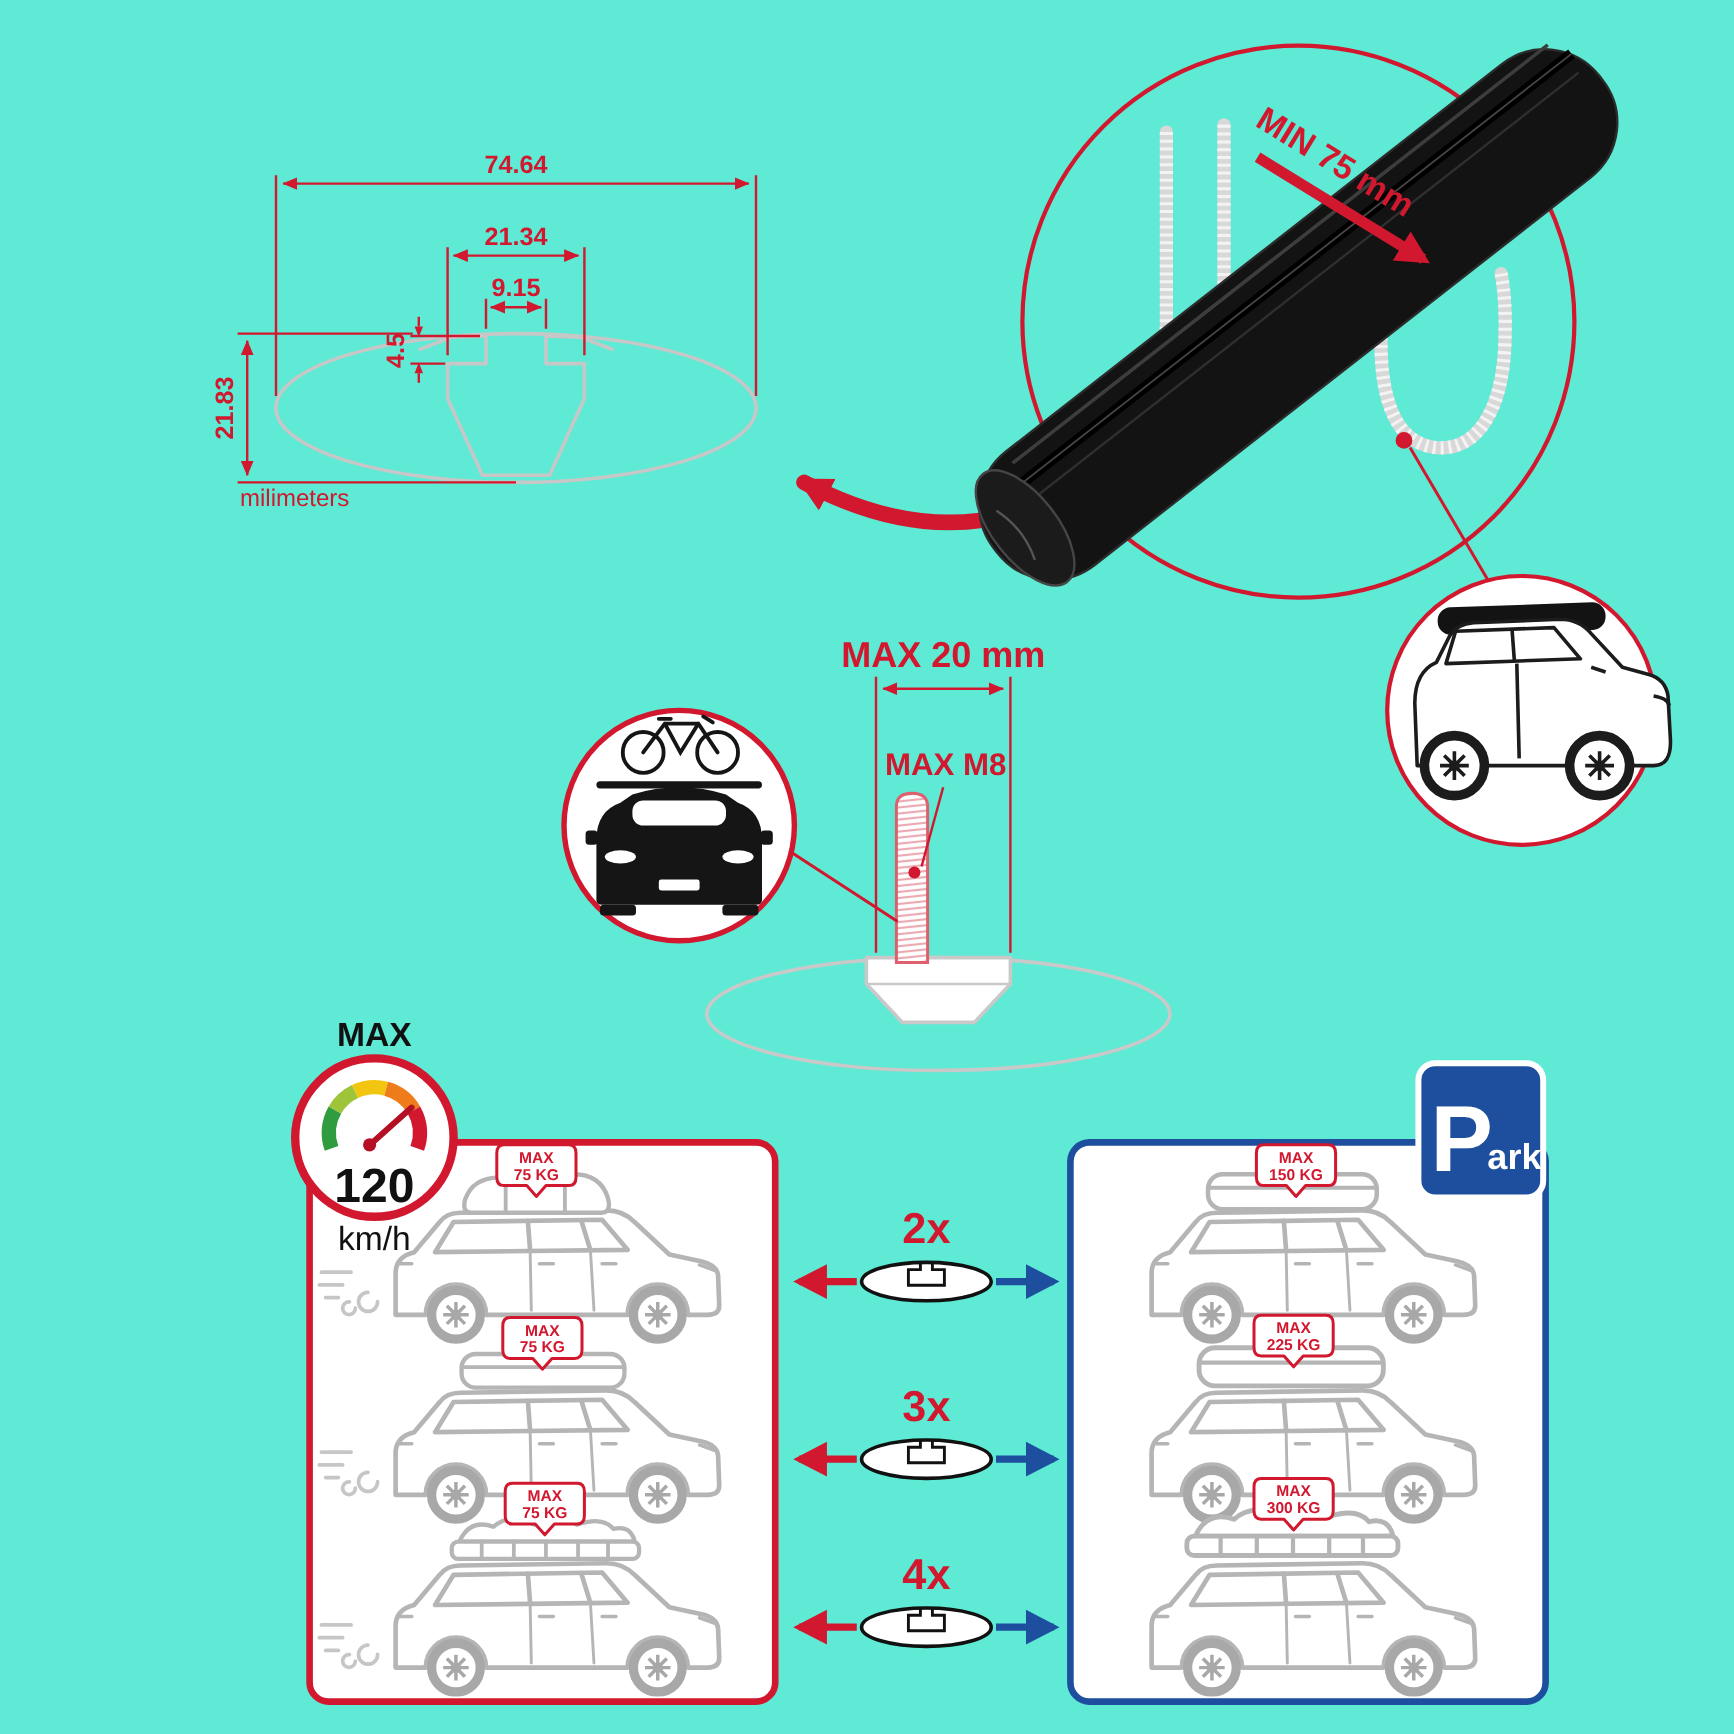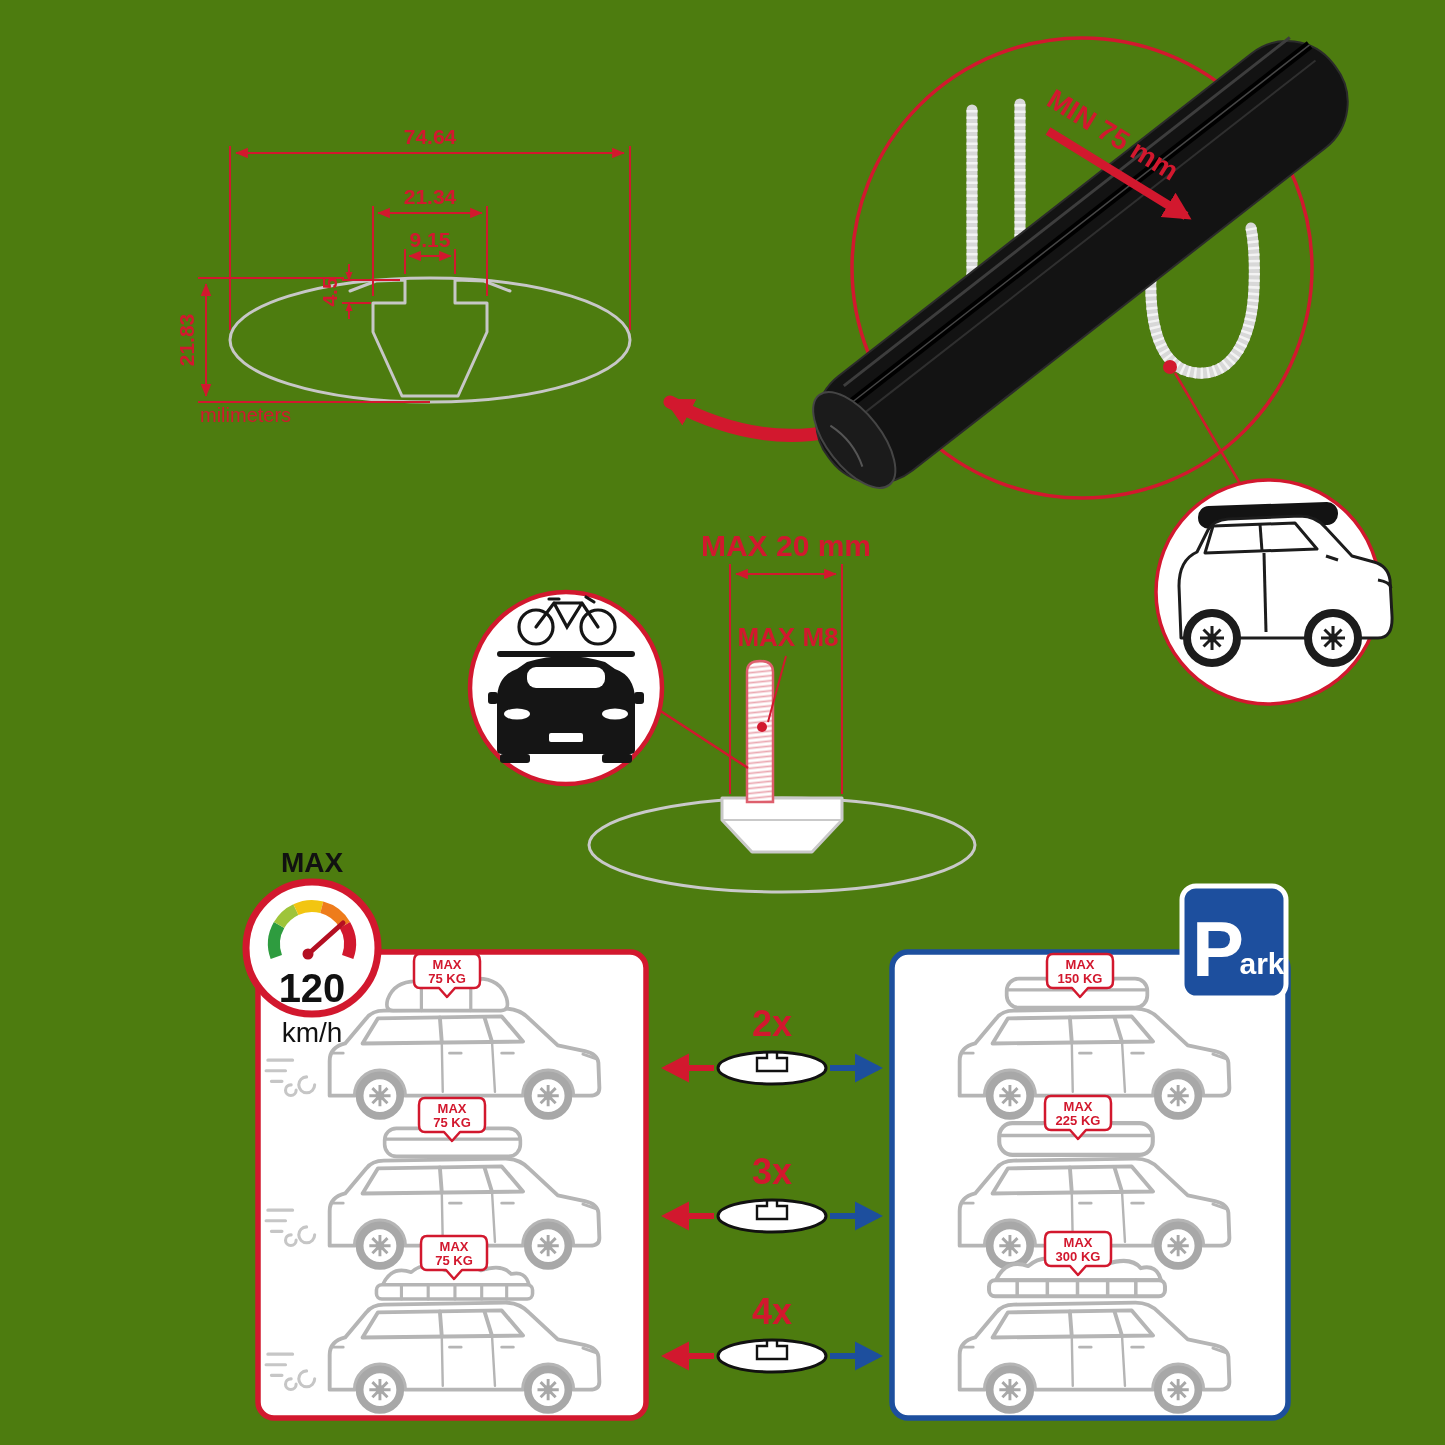--- a/index.html
+++ b/index.html
@@ -3,21 +3,21 @@
 <meta charset="utf-8">
 <style>
   :root{
     --c-red:#d2182e;
     --c-blue:#1d4f9e;
     --c-gray:#c7c7c7;
     --c-cargray:#b5b5b5;
     --c-black:#111111;
   }
   html,body{margin:0;padding:0;background:#fff}
-  #stage{position:relative;width:1445px;height:1445px;background:#4d7c0f;overflow:hidden}
+  #stage{position:relative;width:1445px;height:1445px;background:#5eead4;overflow:hidden}
   svg text{font-family:"Liberation Sans","DejaVu Sans",sans-serif}
   .dim-t{fill:var(--c-red);font-weight:bold;font-size:21px}
   .red-t{fill:var(--c-red);font-weight:bold}
   .blk-t{fill:var(--c-black);font-weight:bold}
   .wht-t{fill:#ffffff;font-weight:bold}
   .plain-red{fill:var(--c-red)}
   .dimline{stroke:var(--c-red);stroke-width:2;fill:none}
   .grayline{stroke:var(--c-gray);stroke-width:3;fill:none;stroke-linecap:round;stroke-linejoin:round}
   .carline{stroke:var(--c-cargray);stroke-width:4;fill:#fff;stroke-linecap:round;stroke-linejoin:round}
   .carline-n{stroke:var(--c-cargray);stroke-width:3.5;fill:none;stroke-linecap:round}

